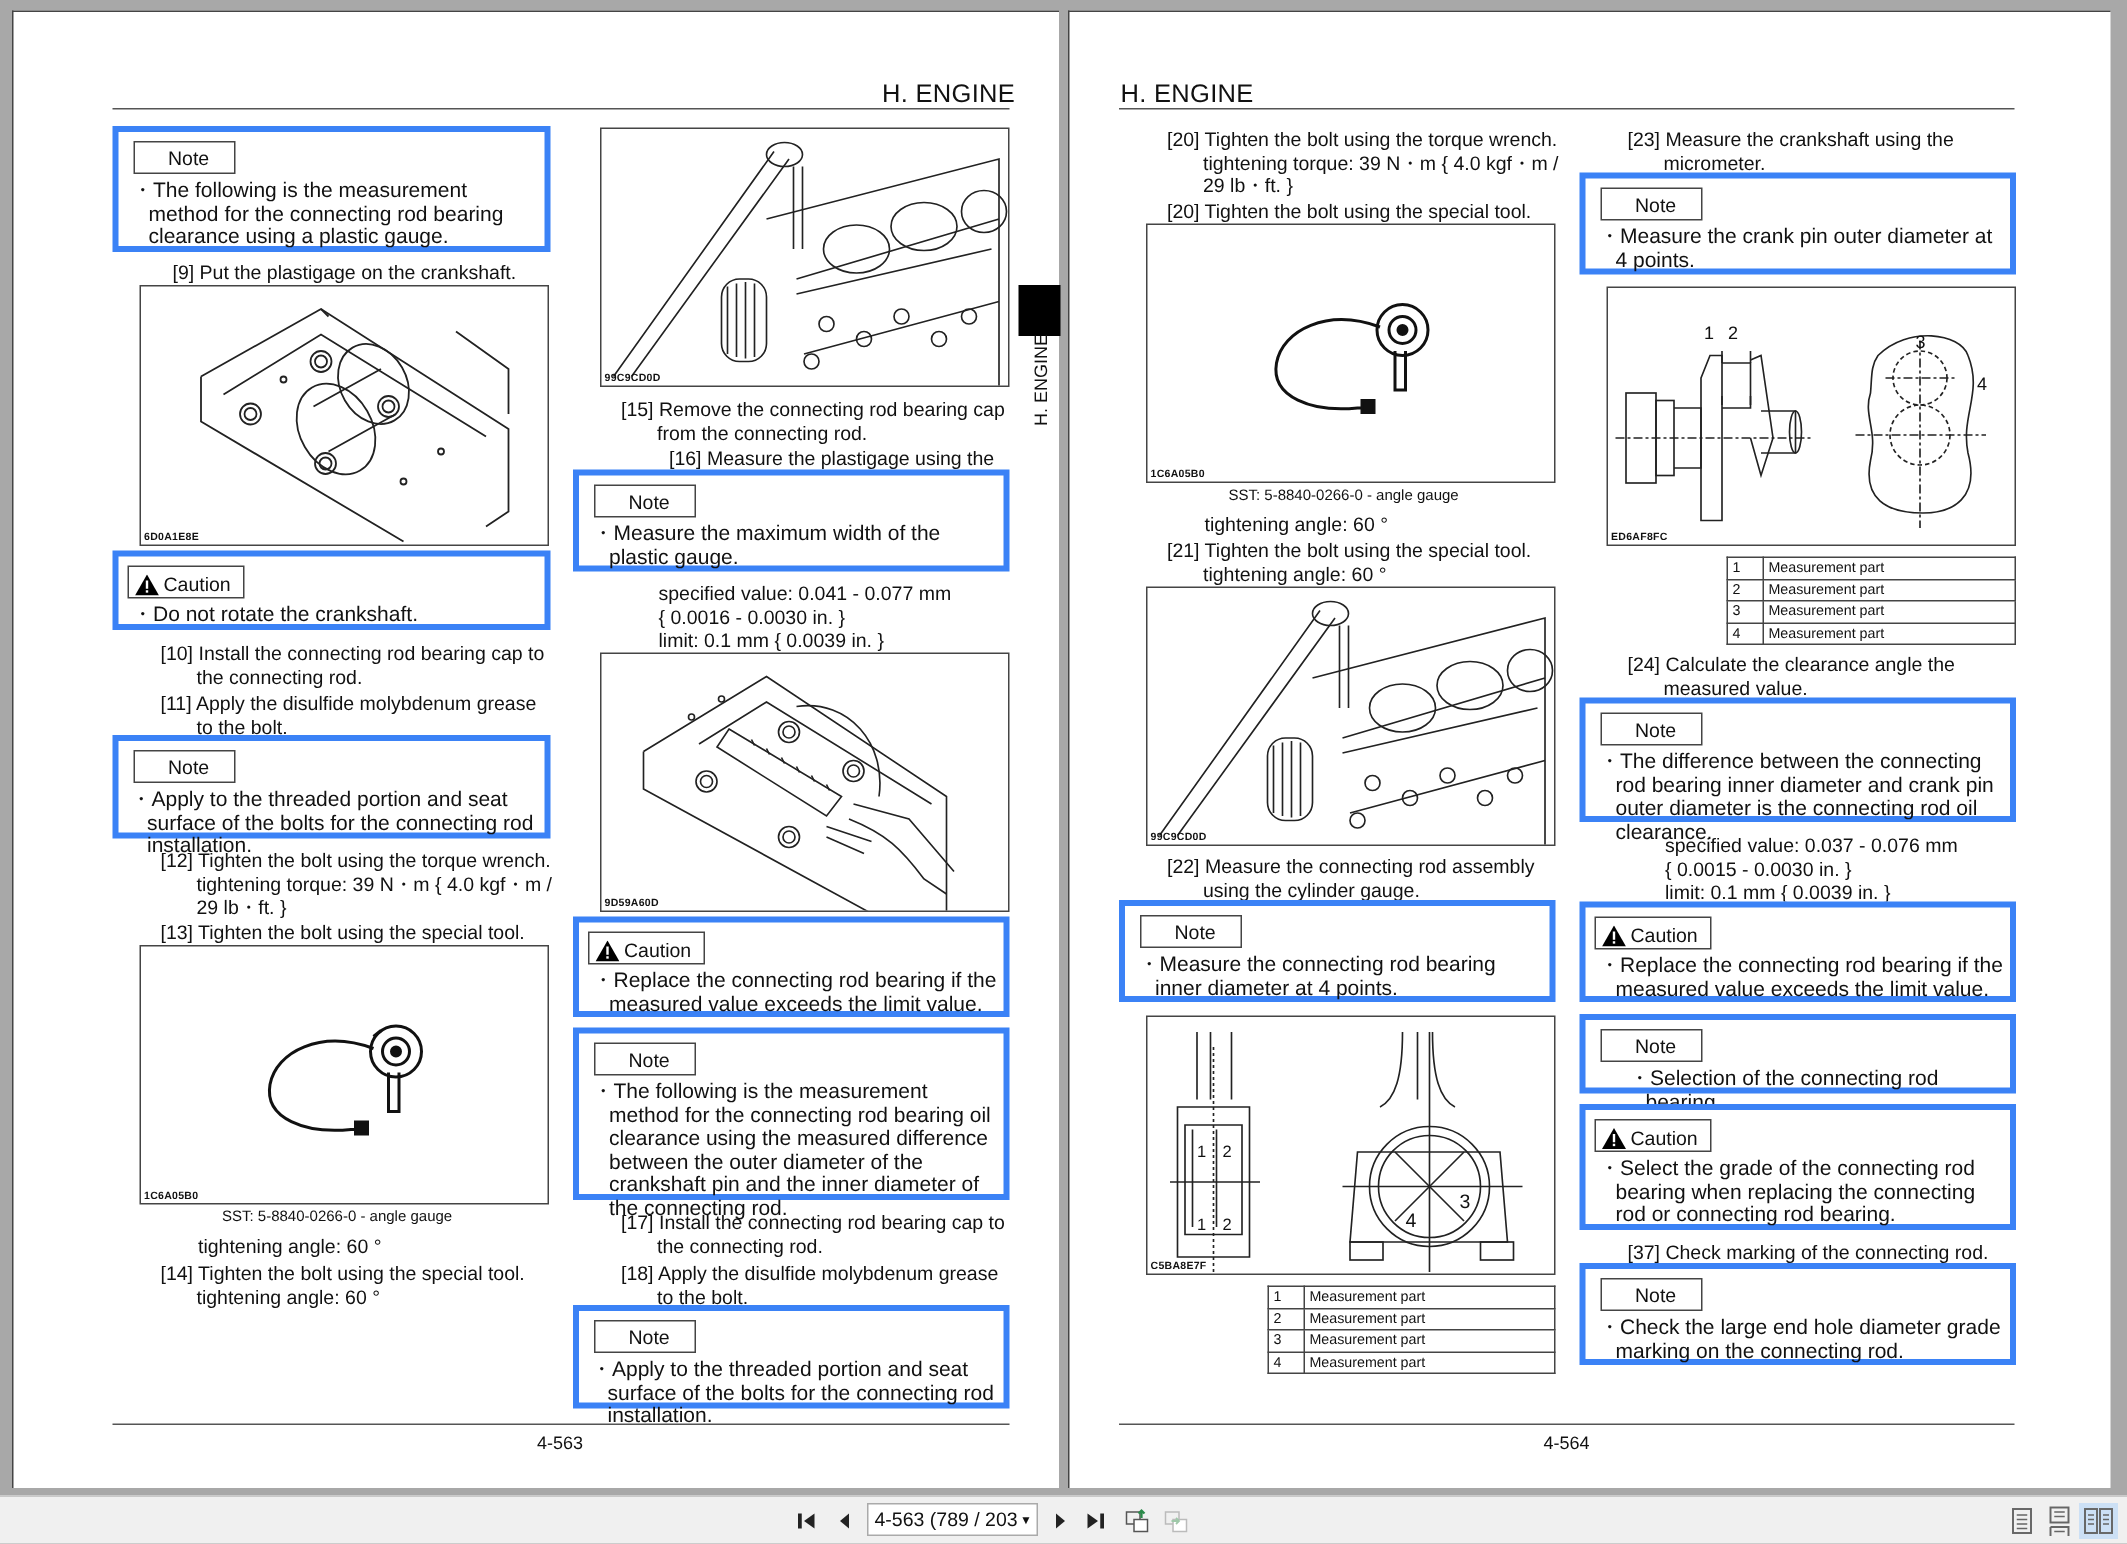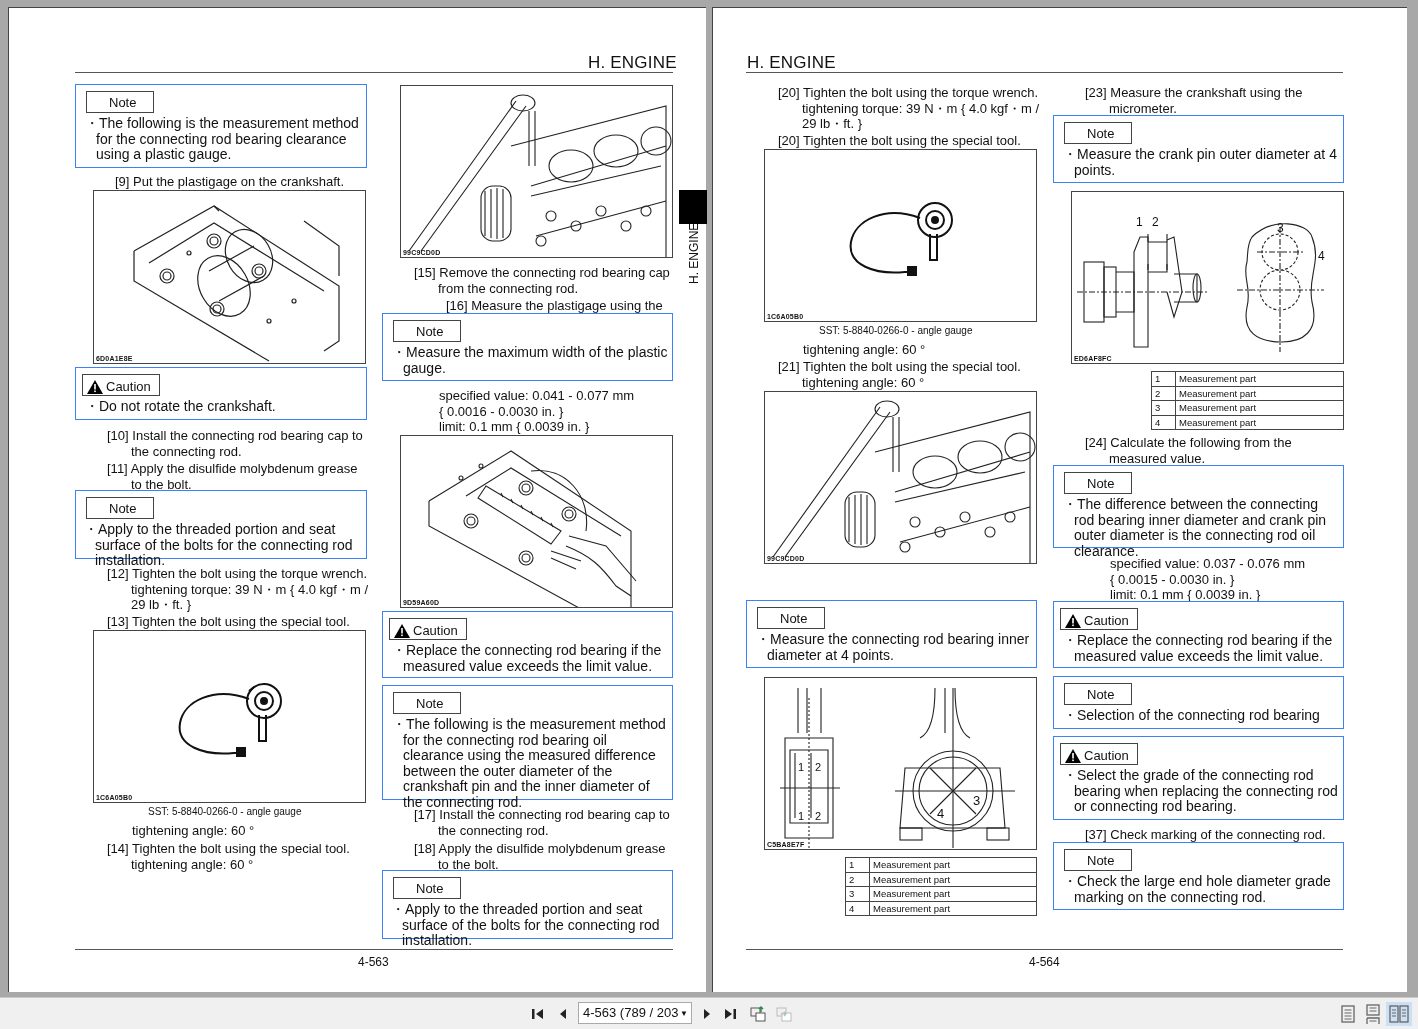--- a/index.html
+++ b/index.html
@@ -3,21 +3,21 @@
 <meta charset="utf-8">
 <style>
   * { box-sizing: border-box; margin: 0; padding: 0; }
   html, body { width: 1418px; height: 1029px; overflow: hidden; background: #a8a8a8; font-family: "Liberation Sans", sans-serif; color: #111; }
   .viewer { position: absolute; left: 0; top: 0; width: 1418px; height: 997px; background: #a8a8a8; }
   .page { position: absolute; top: 7px; background: #fff; border-left: 1px solid #444; border-top: 1px solid #444; }
   .page.left { left: 8px; width: 698px; height: 985px; }
   .page.right { left: 712px; width: 695px; height: 985px; }
   .header-title { position: absolute; font-size: 17px; letter-spacing: 0.2px; }
   .hr { position: absolute; height: 1px; background: #555; }
-  .box { position: absolute; border: 1px solid #3b82f6; background: #fff; }
+  .box { position: absolute; border: 4px solid #3b82f6; background: #fff; }
   .box-label { position: absolute; left: 10px; top: 6px; height: 22px; border: 1px solid #444; font-size: 13px; padding: 3px 12px 0 22px; line-height: 15px; white-space: nowrap; }
   .box-label.note { padding-left: 22px; padding-right: 17px; }
   .box-label.caution { left: 6px; padding-left: 4px; padding-right: 8px; display: flex; align-items: center; gap: 3px; }
   .warn-icon { width: 16px; height: 14px; display: inline-block; }
   .box-text { position: absolute; left: 9px; right: 3px; font-size: 14px; line-height: 15.5px; padding-left: 11px; text-indent: -11px; }
   .step { position: absolute; font-size: 13px; line-height: 15.5px; }
   .step .cont { padding-left: 24px; }
   .spec { position: absolute; font-size: 13px; line-height: 15.5px; }
   .figure { position: absolute; border: 1px solid #444; background: #fff; overflow: hidden; }
   .fig-code { position: absolute; left: 2px; bottom: 1px; font-size: 7px; font-weight: bold; letter-spacing: 0.2px; }
@@ -288,20 +288,24 @@
             <circle cx="200" cy="125" r="5"></circle>
           <circle cx="225" cy="140" r="5"></circle>
             <circle cx="245" cy="125" r="5"></circle>
             <circle cx="140" cy="155" r="5"></circle>
           <path d="M130 110 L260 80 M135 150 L265 115"></path>
         </g>
       </svg>
       <div class="fig-code">99C9CD0D</div>
     </div>
 
+    <div class="step" style="left:65px; top:562px;">
+      <div><span>[22]</span> <span>Measure the connecting rod assembly</span></div>
+      <div class="cont">using the cylinder gauge.</div>
+    </div>
 
     <div class="box" style="left:33px; top:592px; width:291px; height:68px;">
       <div class="box-label note">Note</div>
       <div class="box-text" style="top:31px;">・Measure the connecting rod bearing inner diameter at 4 points.</div>
     </div>
 
     <div class="figure" style="left:51px; top:669px; width:273px; height:173px;">
       <svg width="273" height="173" viewBox="0 0 273 173">
         <g fill="none" stroke="#222" stroke-width="1.1">
           <path d="M33 10 L33 55 M42 10 L42 55 M56 10 L56 55"></path>
@@ -406,21 +410,21 @@
             <td>Measurement part</td>
           </tr>
       <tr>
             <td class="n">4</td>
             <td>Measurement part</td>
           </tr>
     </tbody>
       </table>
 
     <div class="step" style="left:372px; top:427px;">
-      <div><span>[24]</span> <span>Calculate the following from the</span></div>
+      <div><span>[24]</span> <span>Calculate the clearance angle the</span></div>
       <div class="cont">measured value.</div>
     </div>
 
     <div class="box" style="left:340px; top:457px; width:291px; height:83px;">
       <div class="box-label note">Note</div>
       <div class="box-text" style="top:31px;">・The difference between the connecting rod bearing inner diameter and crank pin outer diameter is the connecting rod oil clearance.</div>
     </div>
 
     <div class="spec" style="left:397px; top:548px;">
       <div>specified value: 0.037 - 0.076 mm</div>
@@ -435,21 +439,21 @@
             <rect x="7.2" y="4" width="1.6" height="5.5" fill="#fff"></rect>
             <rect x="7.2" y="10.5" width="1.6" height="1.6" fill="#fff"></rect>
           </svg>
         <span>Caution</span>
       </div>
       <div class="box-text" style="top:31px;">・Replace the connecting rod bearing if the measured value exceeds the limit value.</div>
     </div>
 
     <div class="box" style="left:340px; top:668px; width:291px; height:53px;">
       <div class="box-label note">Note</div>
-      <div class="box-text" style="top:31px;">・Selection of the connecting rod bearing</div>
+      <div class="box-text" style="top:31px;margin-left:20px;">・Selection of the connecting rod bearing</div>
     </div>
 
     <div class="box" style="left:340px; top:728px; width:291px; height:84px;">
       <div class="box-label caution">
         <svg class="warn-icon" viewBox="0 0 16 14">
             <path d="M8 0 L16 14 L0 14 Z" fill="#000"></path>
             <rect x="7.2" y="4" width="1.6" height="5.5" fill="#fff"></rect>
             <rect x="7.2" y="10.5" width="1.6" height="1.6" fill="#fff"></rect>
           </svg>
         <span>Caution</span>

